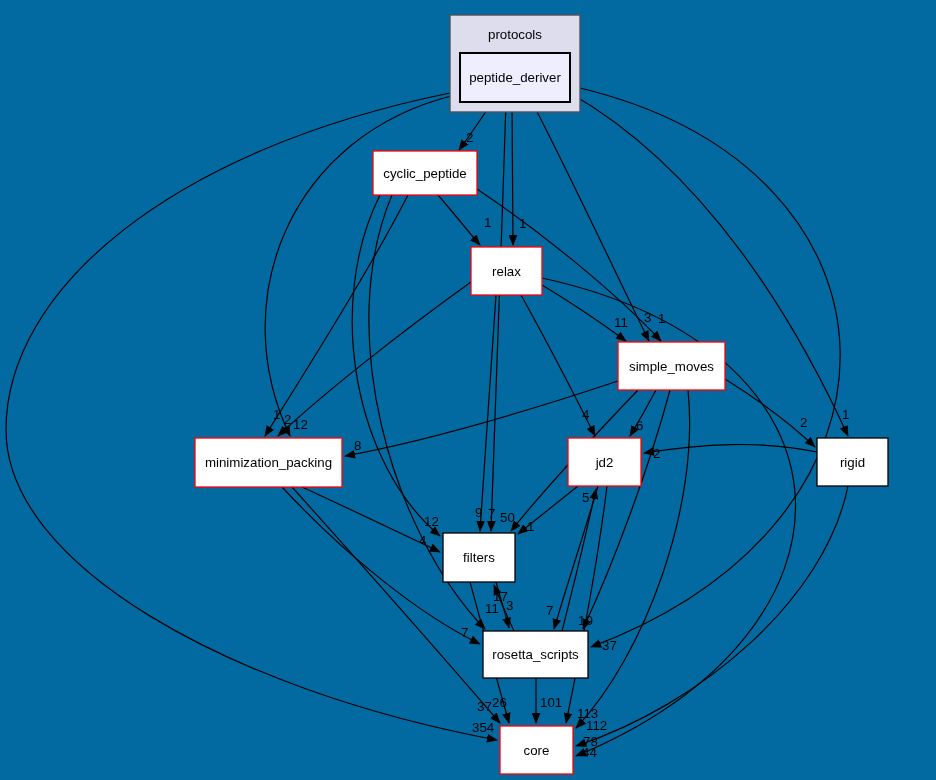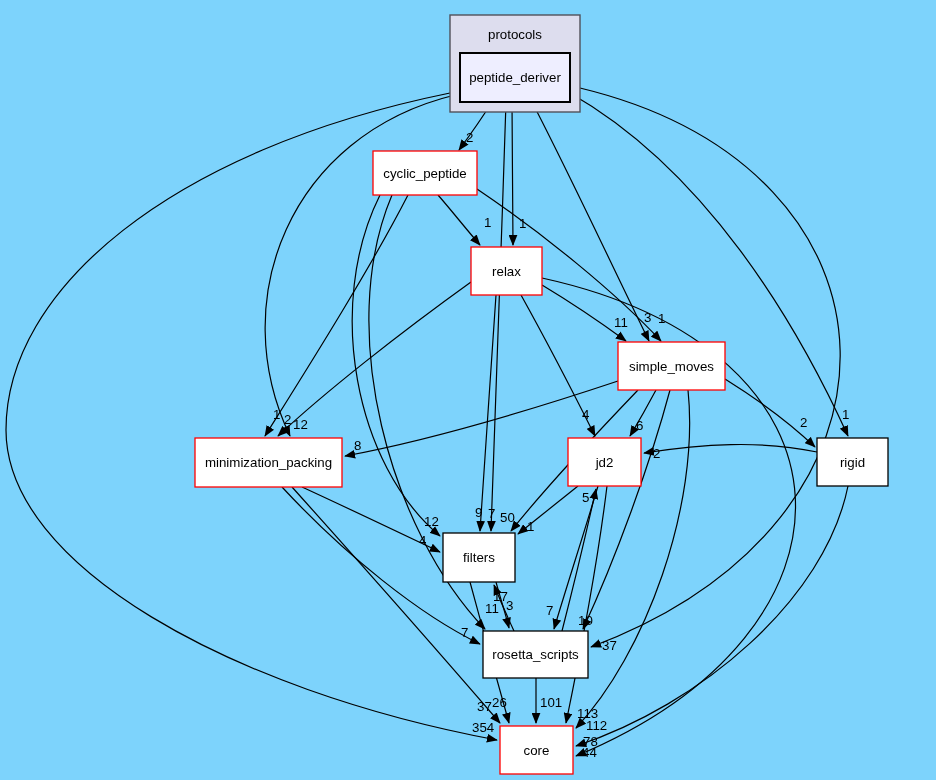--- a/index.html
+++ b/index.html
@@ -1,17 +1,17 @@
 <!DOCTYPE html>
 <html><head>
 <meta charset="utf-8">
 <style>
   html,body{margin:0;padding:0;background:#ffffff;}
   body{font-family:"Liberation Sans", sans-serif;}
-  #canvas{position:relative;width:936px;height:780px;background:#7dd3fc;overflow:hidden;text-align:right;}
+  #canvas{position:relative;width:936px;height:780px;background:#0369a1;overflow:hidden;text-align:right;}
   svg{display:block;}
   .node-label{font-family:"Liberation Sans", sans-serif;font-size:13.3px;fill:#000000;}
   .edge-label{font-family:"Liberation Sans", sans-serif;font-size:13.3px;fill:#000000;}
   .cluster-label{font-family:"Liberation Sans", sans-serif;font-size:13.3px;fill:#000000;}
   .edge{fill:none;stroke:#000000;stroke-width:1.2;}
   .node-rect{cursor:pointer;}
 </style>
 </head>
 <body>
 

